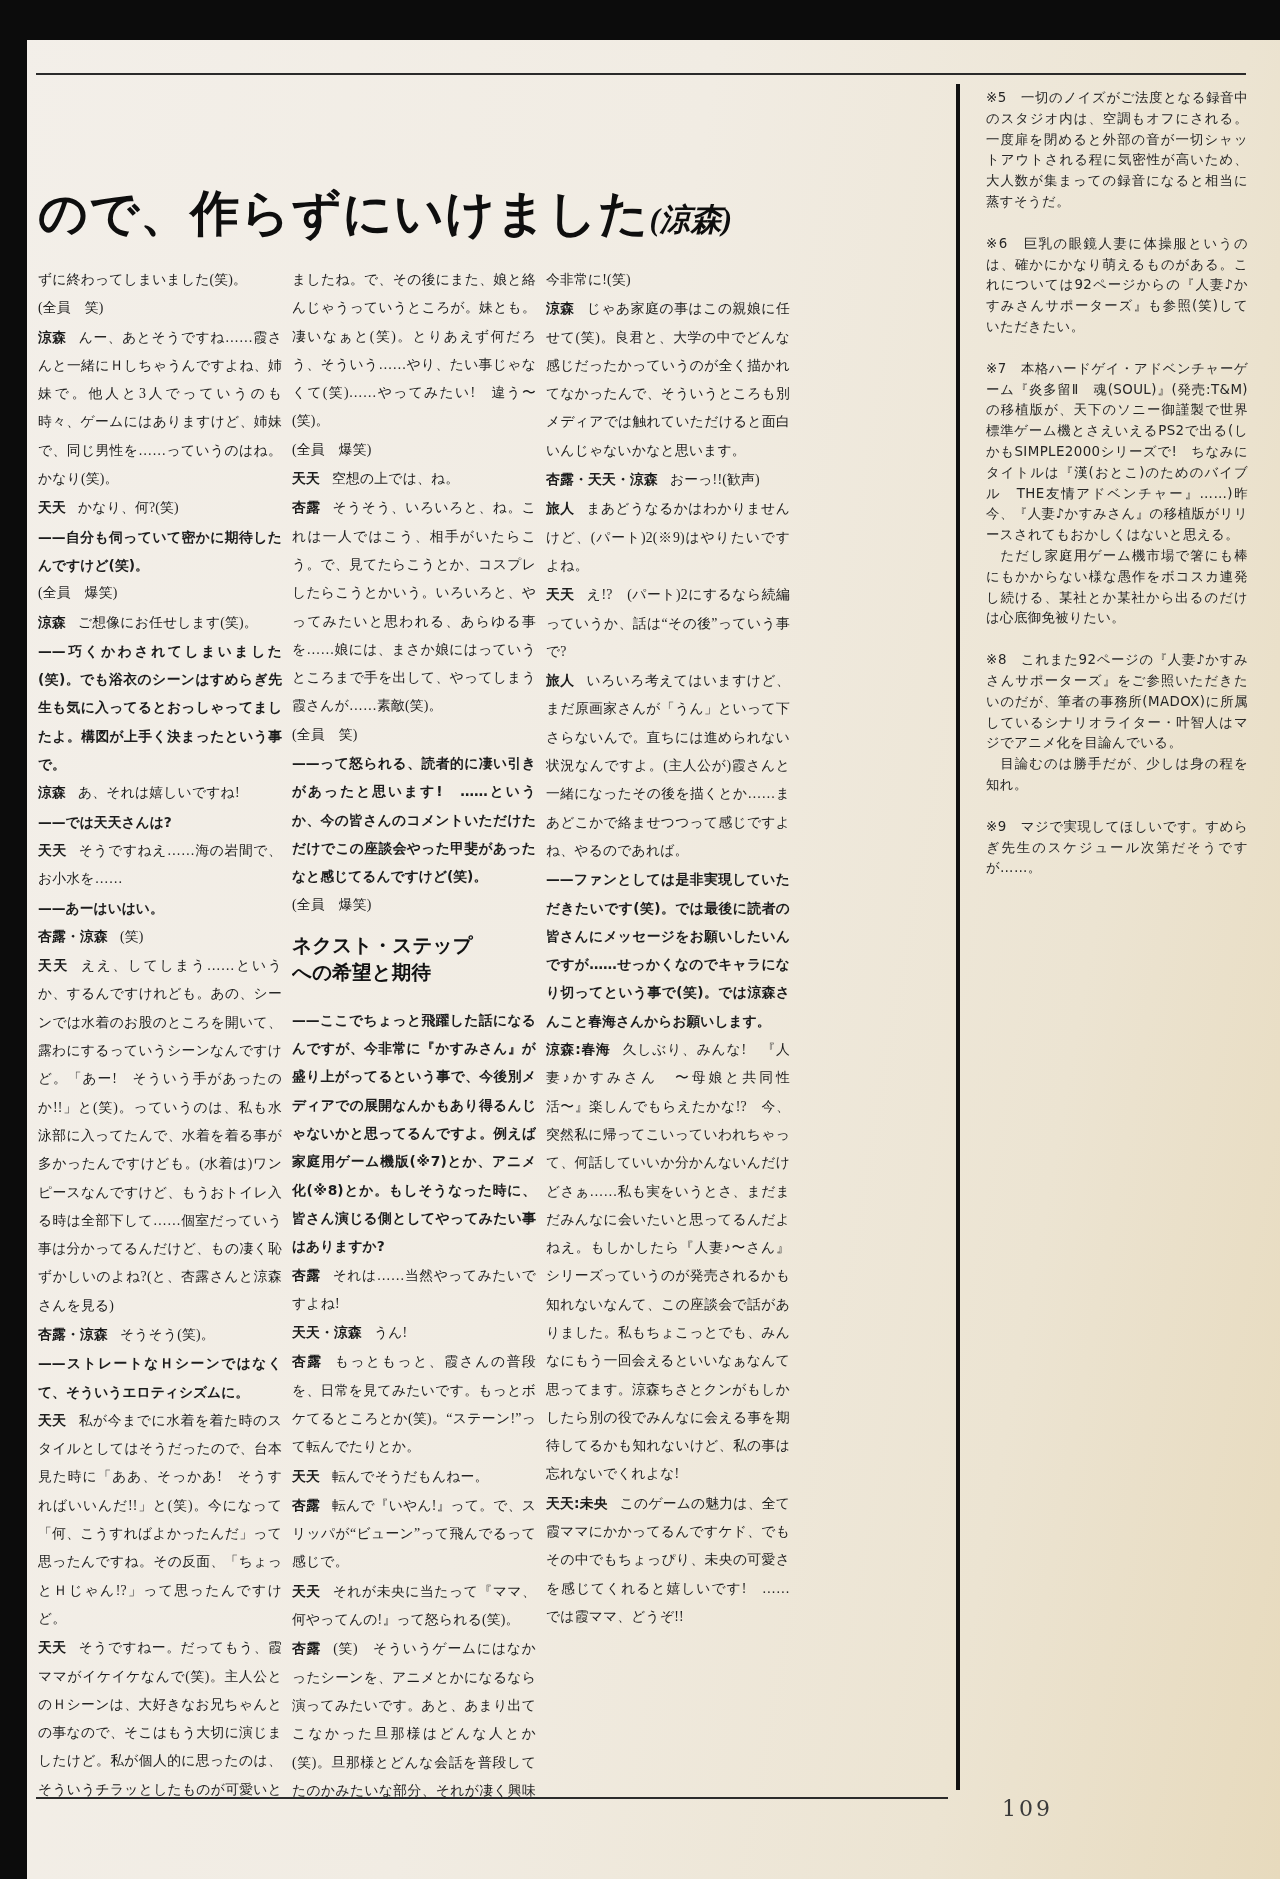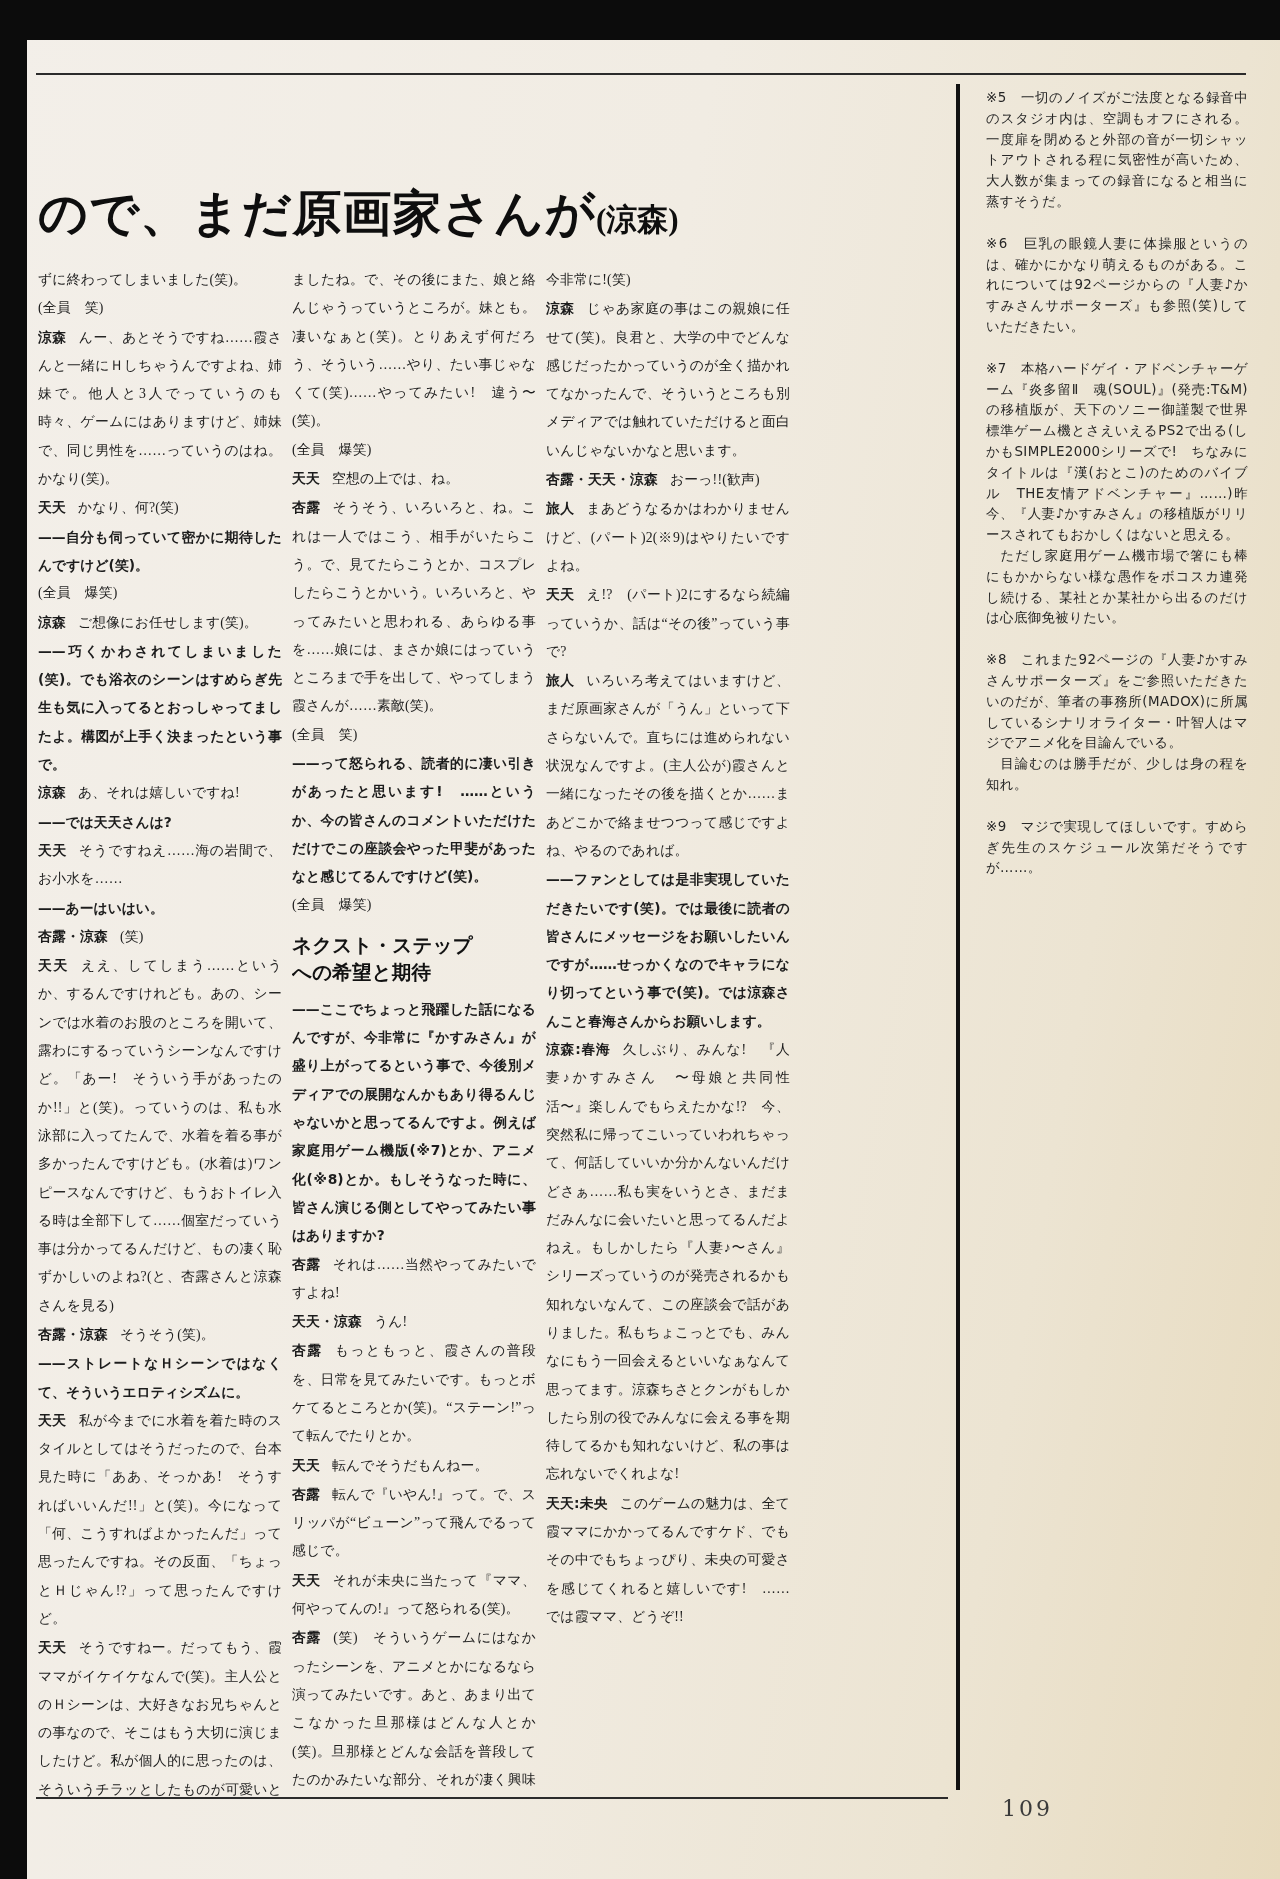--- a/index.html
+++ b/index.html
@@ -6,46 +6,46 @@
   .page{position:relative;width:1280px;height:1879px;overflow:hidden;
     background:linear-gradient(100deg,#f3efe9 0%,#f1ece3 45%,#ece4d2 78%,#e7dabd 100%);
     font-family:"Liberation Serif","DejaVu Serif",serif;color:#1c1c1c;}
   .topbar{position:absolute;left:0;top:0;width:1280px;height:40px;background:#0c0c0c;}
   .leftbar{position:absolute;left:0;top:0;width:27px;height:1879px;background:#0c0c0c;}
   .rule-top{position:absolute;left:36px;top:73px;width:1210px;height:2px;background:#2b2b2b;}
   .rule-bottom{position:absolute;left:36px;top:1797px;width:912px;height:2px;background:#2b2b2b;}
   .vrule{position:absolute;left:956px;top:84px;width:4px;height:1706px;background:#111;}
   .headline{position:absolute;left:38px;top:82px;width:910px;
     font-weight:bold;line-height:66px;font-size:49px;letter-spacing:1px;color:#0e0e0e;}
-  .headline .attr{font-size:31px;letter-spacing:0;}
+  .headline .attr{font-size:31px;letter-spacing:0;font-style:italic;}
   .col{position:absolute;top:266px;width:244px;height:1532px;overflow:hidden;
     font-size:13.8px;line-height:28.3px;text-align:justify;letter-spacing:0.2px;}
   .col1{left:38px;} .col2{left:292px;} .col3{left:546px;}
   .para{margin:0;}
   .speaker{font-family:"DejaVu Sans","Liberation Sans",sans-serif;font-weight:700;margin-right:12px;}
   .q{font-family:"DejaVu Sans","Liberation Sans",sans-serif;font-weight:700;letter-spacing:0;}
   .subhead{font-family:"DejaVu Sans","Liberation Sans",sans-serif;font-weight:700;
-    font-size:19.5px;line-height:27px;margin:13px 0 9px 0;white-space:pre-line;color:#111;}
+    font-size:19.5px;line-height:27px;margin:13px 0 20px 0;white-space:pre-line;color:#111;}
   .sidebar{position:absolute;left:986px;top:88px;width:262px;height:1690px;overflow:hidden;
     font-family:"DejaVu Sans","Liberation Sans",sans-serif;font-size:13.4px;line-height:20.8px;
     text-align:justify;letter-spacing:0.4px;color:#262626;}
   .note{margin:0 0 21px 0;white-space:pre-line;}
   .pagenum{position:absolute;left:1002px;top:1796px;font-size:22px;letter-spacing:3px;color:#3a3a3a;
     font-family:"DejaVu Serif","Liberation Serif",serif;}
 </style>
 </head>
 <body>
 
 <div class="page">
   <div class="topbar"></div>
   <div class="leftbar"></div>
   <div class="rule-top"></div>
 
   <h1 class="headline"><br>
-    <span>ので、まだ原画家さんが</span><span class="attr">(涼森)</span>
+    <span>ので、作らずにいけました</span><span class="attr">(涼森)</span>
   </h1>
 
   <div class="col col1">
       <p class="para">ずに終わってしまいました(笑)。</p>
       <p class="para">(全員　笑)</p>
       <p class="para"><span class="speaker">涼森</span>んー、あとそうですね……霞さんと一緒にＨしちゃうんですよね、姉妹で。他人と3人でっていうのも時々、ゲームにはありますけど、姉妹で、同じ男性を……っていうのはね。かなり(笑)。</p>
       <p class="para"><span class="speaker">天天</span>かなり、何?(笑)</p>
       <p class="para q">——自分も伺っていて密かに期待したんですけど(笑)。</p>
       <p class="para">(全員　爆笑)</p>
       <p class="para"><span class="speaker">涼森</span>ご想像にお任せします(笑)。</p>

